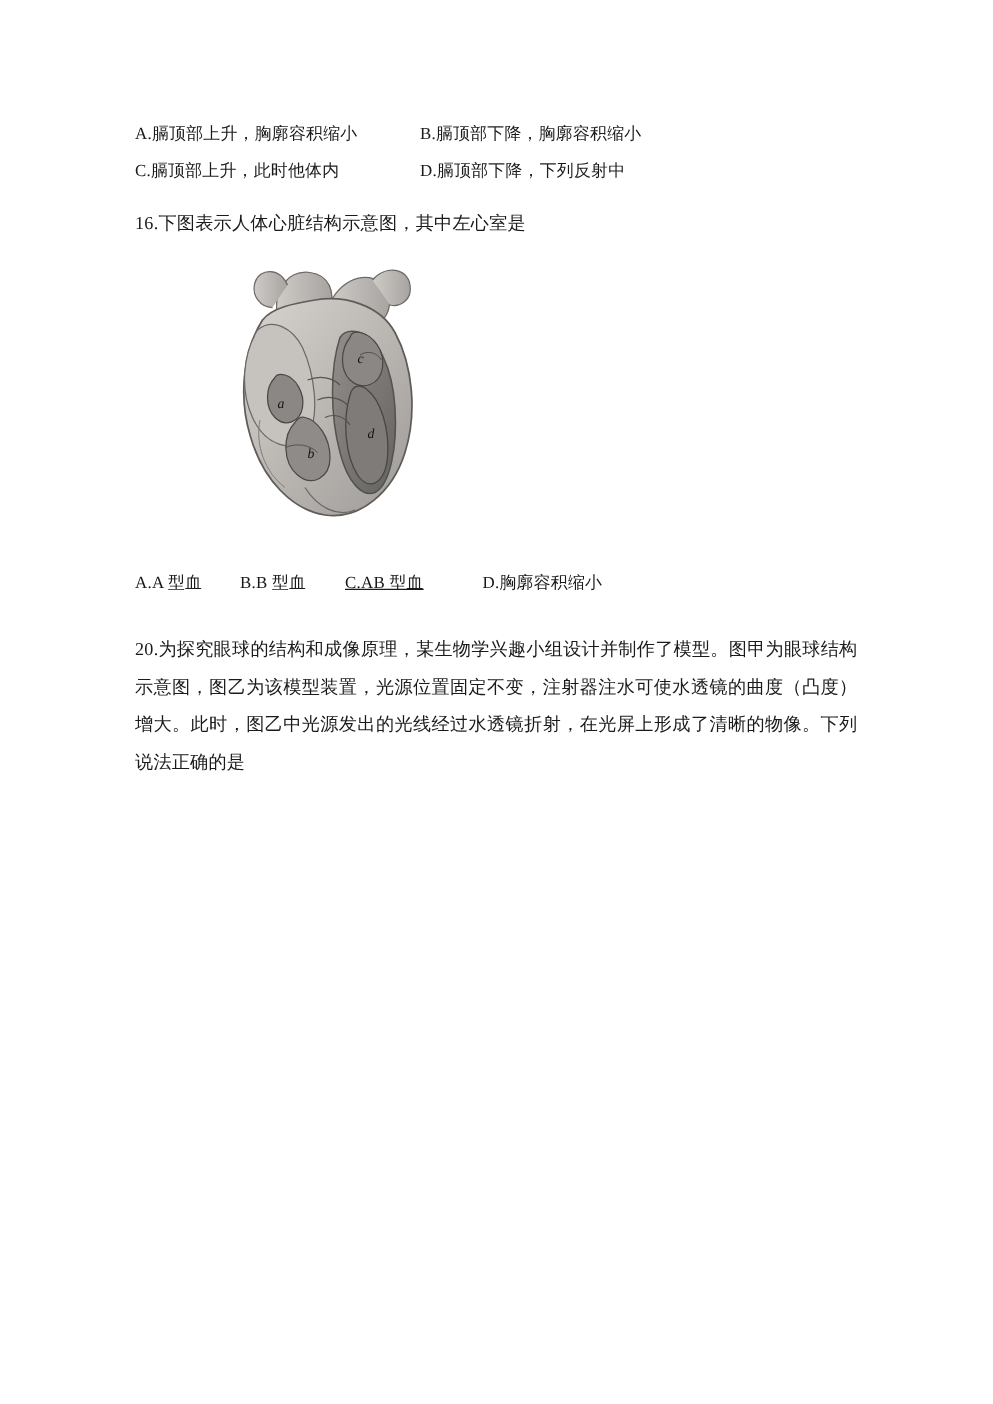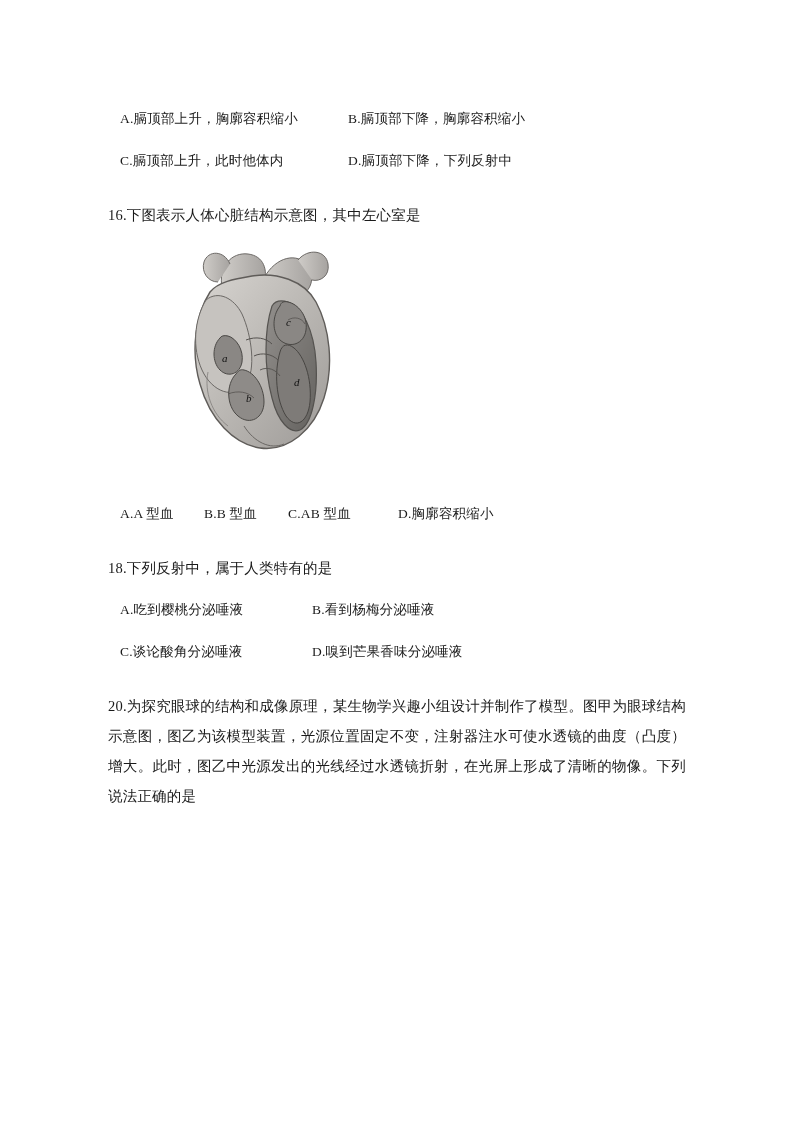--- a/index.html
+++ b/index.html
@@ -29,36 +29,36 @@
     font-size: 14.5px;
     line-height: 30px;
     text-align: justify;
     letter-spacing: 0.2px;
     margin: 0 0 6px 0;
   }
   .opt-row {
     font-size: 13.5px;
     line-height: 30px;
     letter-spacing: 0.2px;
-    margin: 12px;
+    margin: 0;
     display: block;
   }
   .opt {
     display: inline-block;
     vertical-align: top;
   }
   .opt-2col .opt:first-child {
     width: 228px;
   }
   .opt-4col .opt {
     width: 66px;
   }
   .opt-blood .opt:nth-child(1) { width: 84px; }
   .opt-blood .opt:nth-child(2) { width: 84px; }
-  .opt-blood .opt:nth-child(3) { width: 110px; }
+  .opt-blood .opt:nth-child(3) { width: 110px; text-decoration: underline; }
   .opt-reflex .opt:first-child { width: 192px; }
   .spacer-sm { height: 12px; }
   .spacer-md { height: 18px; }
   .figure-wrap {
     margin: 14px 0 10px 60px;
     width: 210px;
     height: 215px;
     position: relative;
   }
   .heart-svg { display: block; }
@@ -150,29 +150,20 @@
   <div class="spacer-md"></div>
 
   <div class="q">
     <div class="opt-row opt-blood">
       <span class="opt">A.A 型血</span><span class="opt">B.B 型血</span><span class="opt">C.AB 型血</span><span class="opt">D.胸廓容积缩小</span>
     </div>
   </div>
 
   <div class="spacer-sm"></div>
 
-  <div class="q">
-    <p class="q-stem">18.下列反射中，属于人类特有的是</p>
-    <div class="opt-row opt-reflex">
-      <span class="opt">A.吃到樱桃分泌唾液</span><span class="opt">B.看到杨梅分泌唾液</span>
-    </div>
-    <div class="opt-row opt-reflex">
-      <span class="opt">C.谈论酸角分泌唾液</span><span class="opt">D.嗅到芒果香味分泌唾液</span>
-    </div>
-  </div>
 
   <div class="spacer-sm"></div>
 
   <div class="q">
     <p class="q-stem">20.为探究眼球的结构和成像原理，某生物学兴趣小组设计并制作了模型。图甲为眼球结构示意图，图乙为该模型装置，光源位置固定不变，注射器注水可使水透镜的曲度（凸度）增大。此时，图乙中光源发出的光线经过水透镜折射，在光屏上形成了清晰的物像。下列说法正确的是</p>
   </div>
 
 </div>
 
 </body></html>

